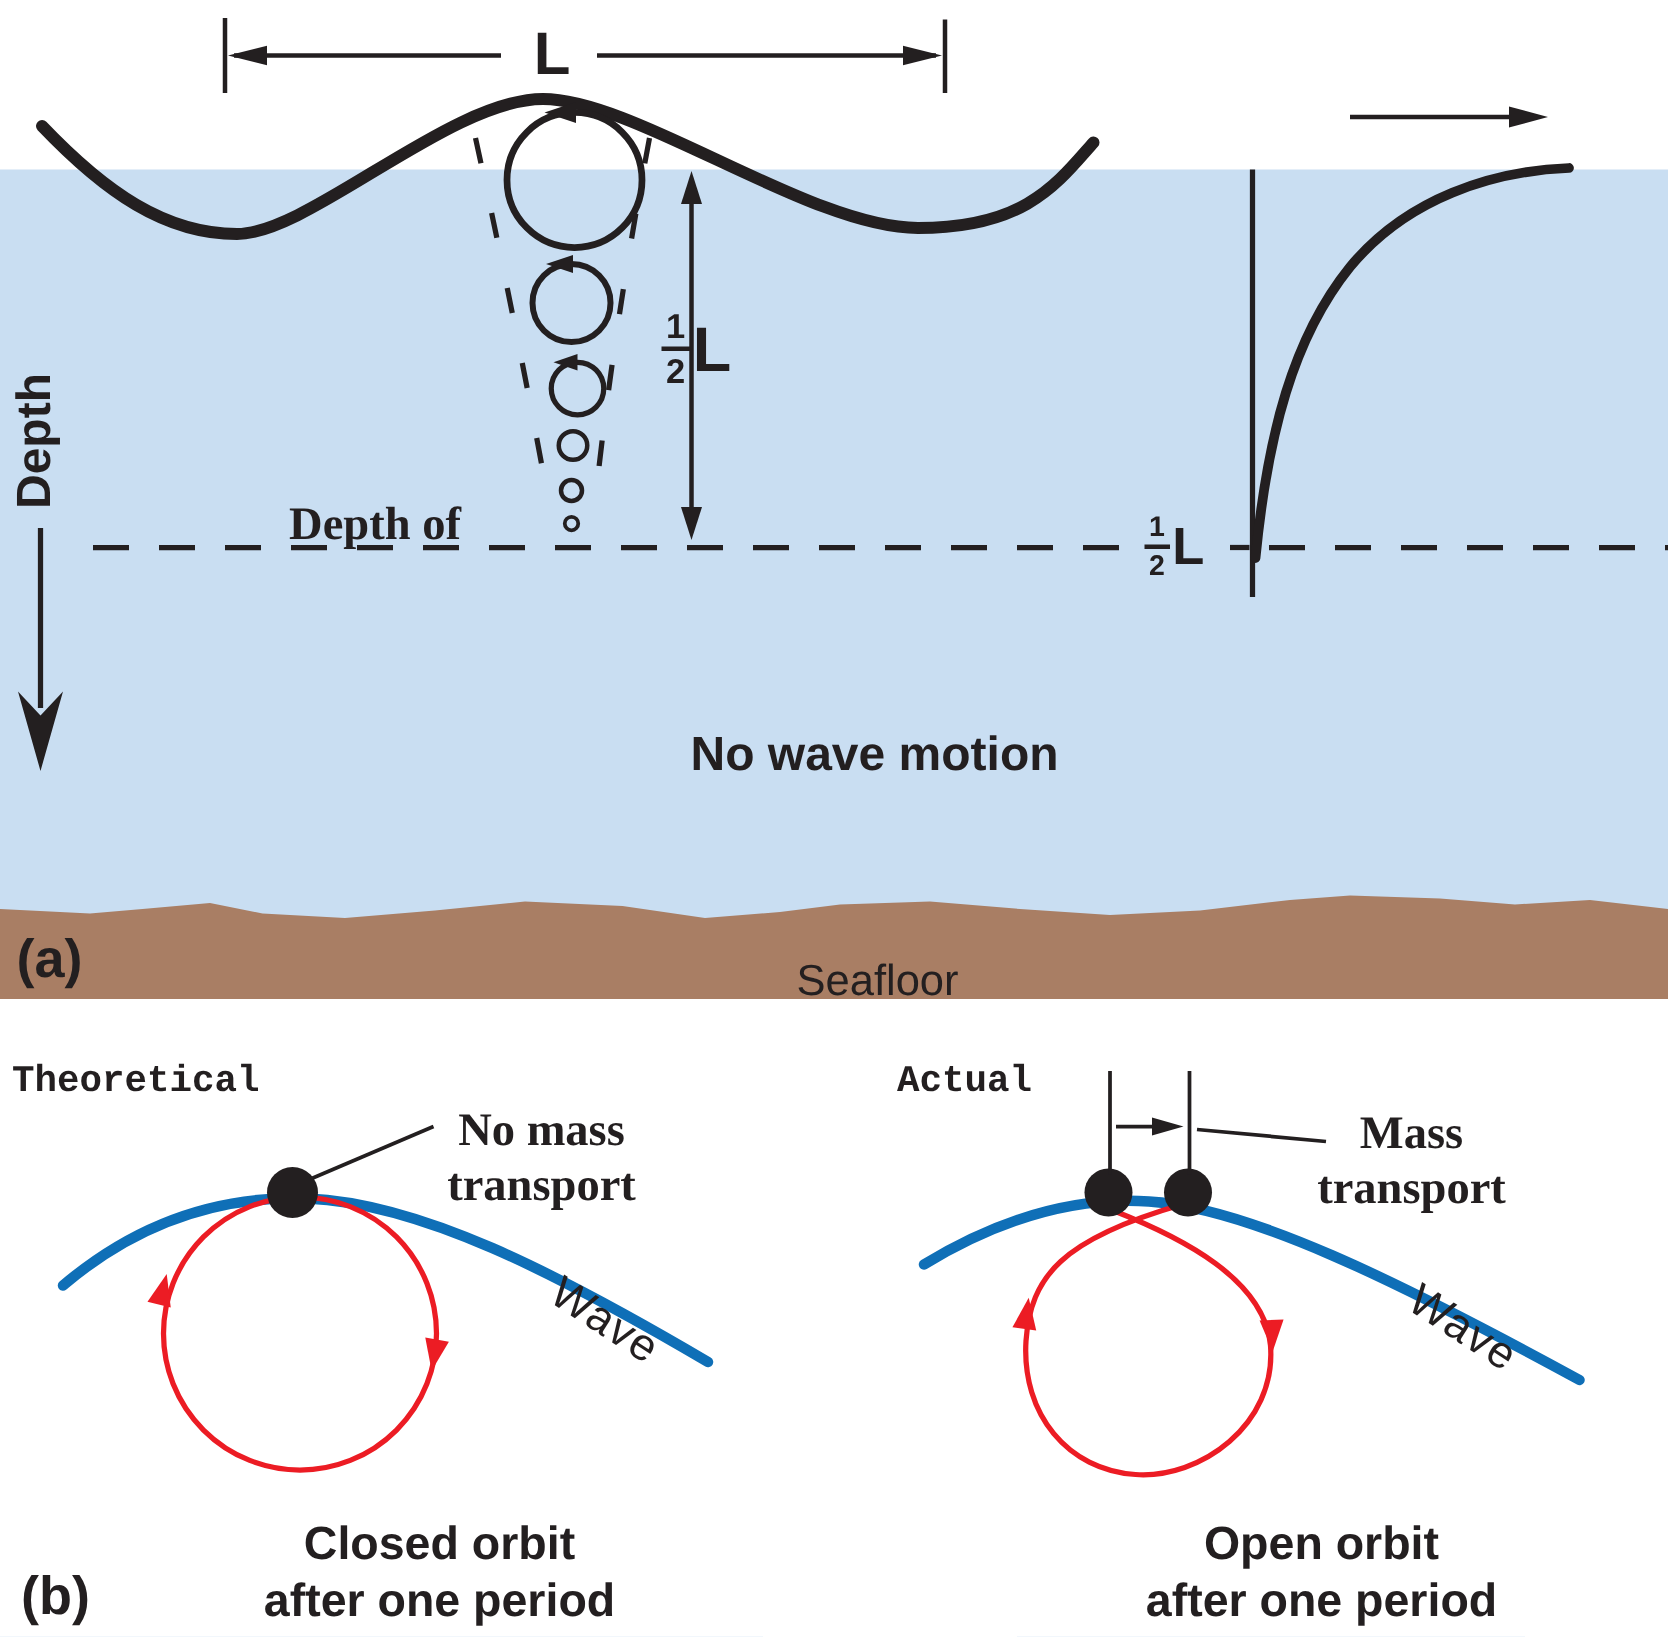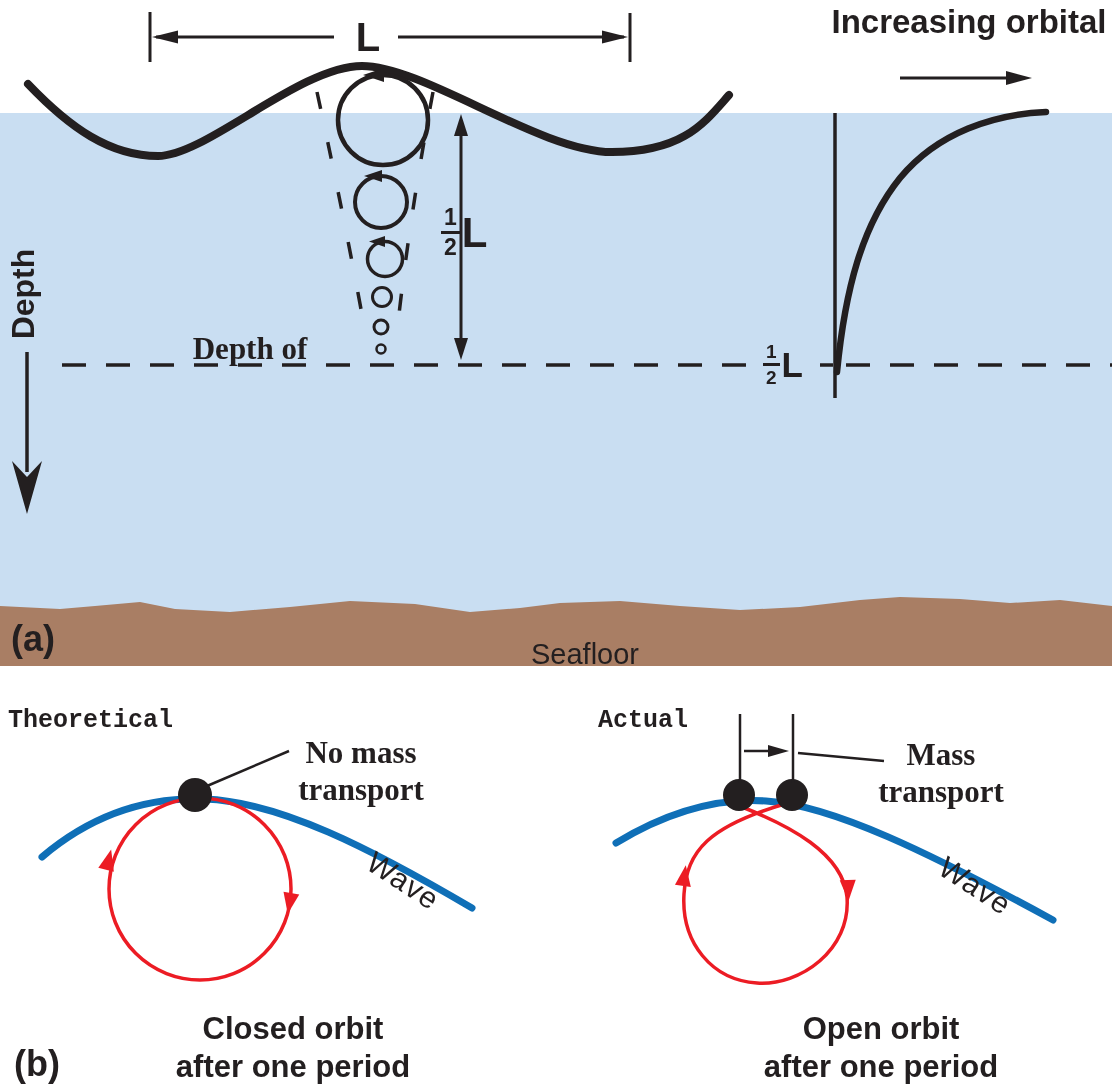--- a/index.html
+++ b/index.html
@@ -119,21 +119,20 @@
       <line x1="793" y1="714" x2="793" y2="783" stroke-width="2.5"></line>
       <line x1="744" y1="751" x2="772" y2="751" stroke-width="2.5"></line>
       <polygon points="789,751 768,745 768,757" fill="#231f20" stroke="none"></polygon>
       <line x1="798" y1="753" x2="884" y2="761" stroke-width="2.5"></line>
     </g>
   </svg>
 
   <div class="label b fs40 ctrxy" style="left:368px; top:37px;">L</div>
 
   <div class="label b ctr fs33" style="left:969px; top:3px;">
-    <div>Increasing orbital</div>
   </div>
 
   <div class="label b fs32 v-label" style="left:23px; top:294px;">Depth</div>
 
   <div class="label halfL halfL-lg" style="left:441px; top:206px;">
     <span class="frac">
         <span class="fnum">1</span>
         <span class="fden">2</span>
       </span>
       <span class="funit">L</span>
@@ -144,20 +143,21 @@
   </div>
 
   <div class="label halfL halfL-sm" style="left:763px; top:342px;">
     <span class="frac">
         <span class="fnum">1</span>
         <span class="fden">2</span>
       </span>
       <span class="funit">L</span>
   </div>
 
+  <div class="label b fs32 ctr" style="left:583px; top:484px;">No wave motion</div>
 
   <div class="label fs29 ctr" style="left:585px; top:612px;">Seafloor</div>
 
   <div class="label b fs36" style="left:11px; top:618px;">(a)</div>
 
   <div class="label b fs35" style="left:8px; top:706px;">Theoretical</div>
 
   <div class="label b ctr fs31" style="left:361px; top:734px;">
     <div>No mass</div>
     <div>transport</div>

